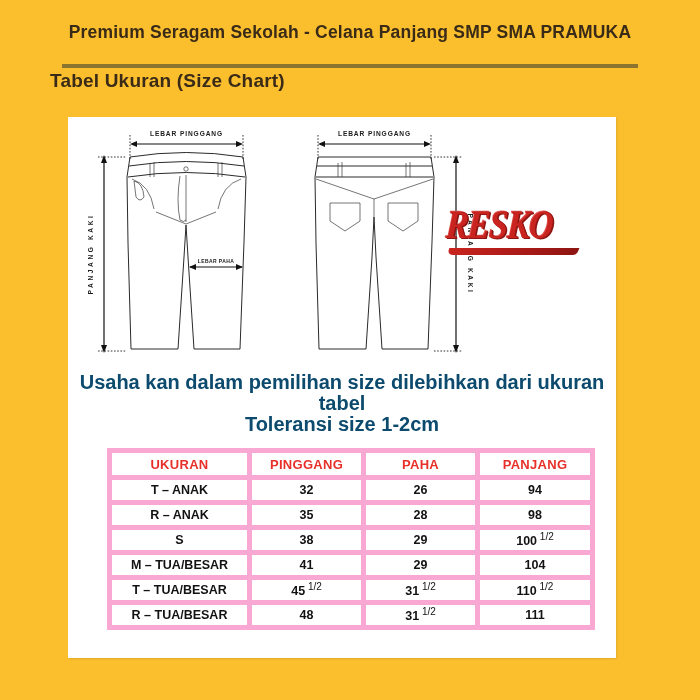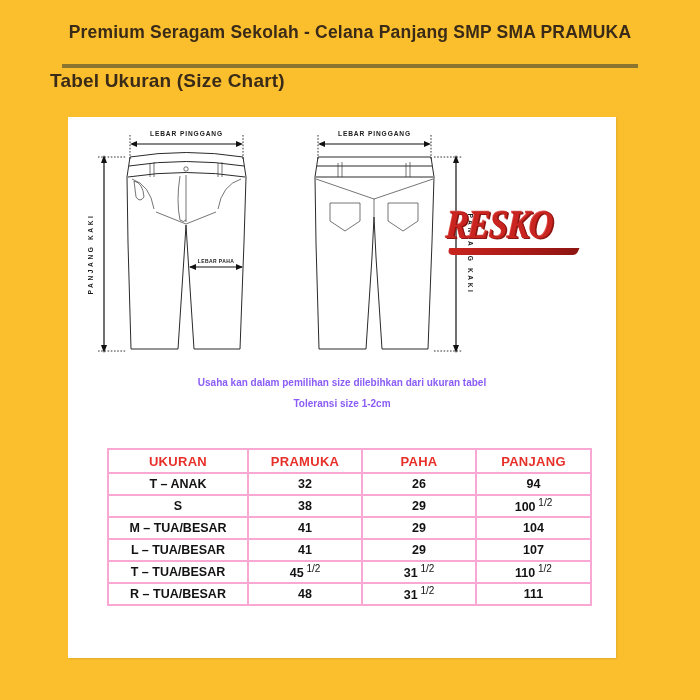--- a/index.html
+++ b/index.html
@@ -101,39 +101,39 @@
     border-radius: 0 0 4px 6px;
     transform: skewX(-22deg);
   }
 
   
   #note {
     position: absolute;
     left: 6px; top: 255px;
     width: 536px;
     text-align: center;
-    color: #8b5cf6;
-    font-size: 10px;
+    color: #0c4a6e;
+    font-size: 20px;
     font-weight: bold;
     line-height: 21px;
   }
 
   
   #size-table-wrap {
     position: absolute;
     left: 39px; top: 331px;
     width: 483px;
   }
   table.size-table {
     border-collapse: collapse;
     width: 483px;
     table-layout: fixed;
   }
   table.size-table td, table.size-table th {
-    border: 2px solid #f9a8d4;
+    border: 5px solid #f9a8d4;
     height: 20px;
     text-align: center;
     vertical-align: middle;
     font-size: 12.5px;
     font-weight: bold;
     color: #121212;
     padding: 0;
     background: #fff;
   }
   table.size-table th {
@@ -280,51 +280,51 @@
     <table class="size-table">
       <colgroup>
         <col class="col-a">
           <col class="col-b">
           <col class="col-c">
           <col class="col-d">
       </colgroup>
       <thead>
         <tr>
           <th>UKURAN</th>
-          <th>PRAMUKA</th>
+          <th>PINGGANG</th>
           <th>PAHA</th>
           <th>PANJANG</th>
         </tr>
       </thead>
       <tbody id="table-body">
           <tr>
             <td>T – ANAK</td>
             <td>32</td>
             <td>26</td>
             <td>94</td>
           </tr>
           <tr>
+            <td>R – ANAK</td>
+            <td>35</td>
+            <td>28</td>
+            <td>98</td>
+          </tr>
+          <tr>
             <td>S</td>
             <td>38</td>
             <td>29</td>
             <td>100<span class="frac"> 1/2</span></td>
           </tr>
           <tr>
             <td>M – TUA/BESAR</td>
             <td>41</td>
             <td>29</td>
             <td>104</td>
           </tr>
           <tr>
-            <td>L – TUA/BESAR</td>
-            <td>41</td>
-            <td>29</td>
-            <td>107</td>
-          </tr>
-          <tr>
             <td>T – TUA/BESAR</td>
             <td>45<span class="frac"> 1/2</span></td>
             <td>31<span class="frac"> 1/2</span></td>
             <td>110<span class="frac"> 1/2</span></td>
           </tr>
           <tr>
             <td>R – TUA/BESAR</td>
             <td>48</td>
             <td>31<span class="frac"> 1/2</span></td>
             <td>111</td>

